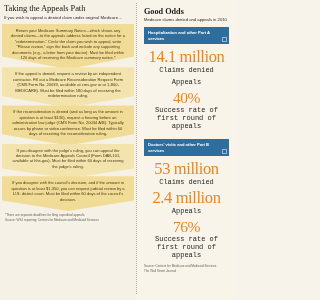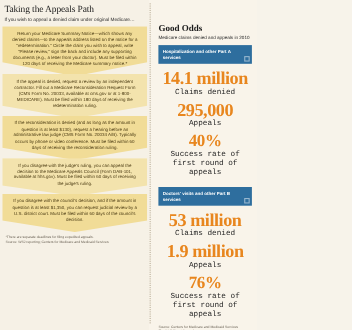--- a/index.html
+++ b/index.html
@@ -72,21 +72,21 @@
   
   .divider{
     width:1px;
     margin:3px 0 6px 0;
     border-left:1px dotted #b9ae97;
   }
 
   
   .right{
     flex:1;
-    padding:20px 5px 0 6px;
+    padding:6px 5px 0 6px;
     box-sizing:border-box;
   }
   .r-title{
     font-family:"Liberation Serif",serif;
     font-weight:bold;
     font-size:8.2px;
     color:#1a1a1a;
     margin:1px 0 1px 0;
     line-height:1.1;
   }
@@ -109,21 +109,21 @@
   .banner::after{
     content:"";
     position:absolute;
     right:2px;bottom:2px;
     width:3px;height:3px;
     border:.5px solid rgba(255,255,255,.5);
   }
   .stat{text-align:center;margin-bottom:4px;}
   .big{
     font-family:"Liberation Serif",serif;
-    font-weight:bold;
+    font-weight:normal;
     font-size:16.5px;
     color:#e8861e;
     line-height:1.02;
     letter-spacing:-.4px;
   }
   .big.pct{font-size:15.5px;}
   .cap{
     font-family:Liberation Mono, monospace;
     font-size:7px;
     color:#1f1f1f;
@@ -167,37 +167,36 @@
   <div class="right">
     <div class="r-title">Good Odds</div>
     <div class="r-sub">Medicare claims denied and appeals in 2010</div>
 
     <div class="banner">Hospitalization and other Part A services</div>
     <div class="stat">
       <div class="big">14.1 million</div>
       <div class="cap">Claims denied</div>
     </div>
     <div class="stat">
-      <div class="big">295,000</div>
       <div class="cap">Appeals</div>
     </div>
     <div class="stat">
       <div class="big pct">40%</div>
       <div class="cap">Success rate of first round of appeals</div>
     </div>
 
     <div class="gap"></div>
 
     <div class="banner">Doctors' visits and other Part B services</div>
     <div class="stat">
       <div class="big">53 million</div>
       <div class="cap">Claims denied</div>
     </div>
     <div class="stat">
-      <div class="big">1.9 million</div>
+      <div class="big">2.4 million</div>
       <div class="cap">Appeals</div>
     </div>
     <div class="stat">
       <div class="big pct">76%</div>
       <div class="cap">Success rate of first round of appeals</div>
     </div>
 
     <div class="source">
       <div>Source: Centers for Medicare and Medicaid Services</div>
       <div>The Wall Street Journal</div>

